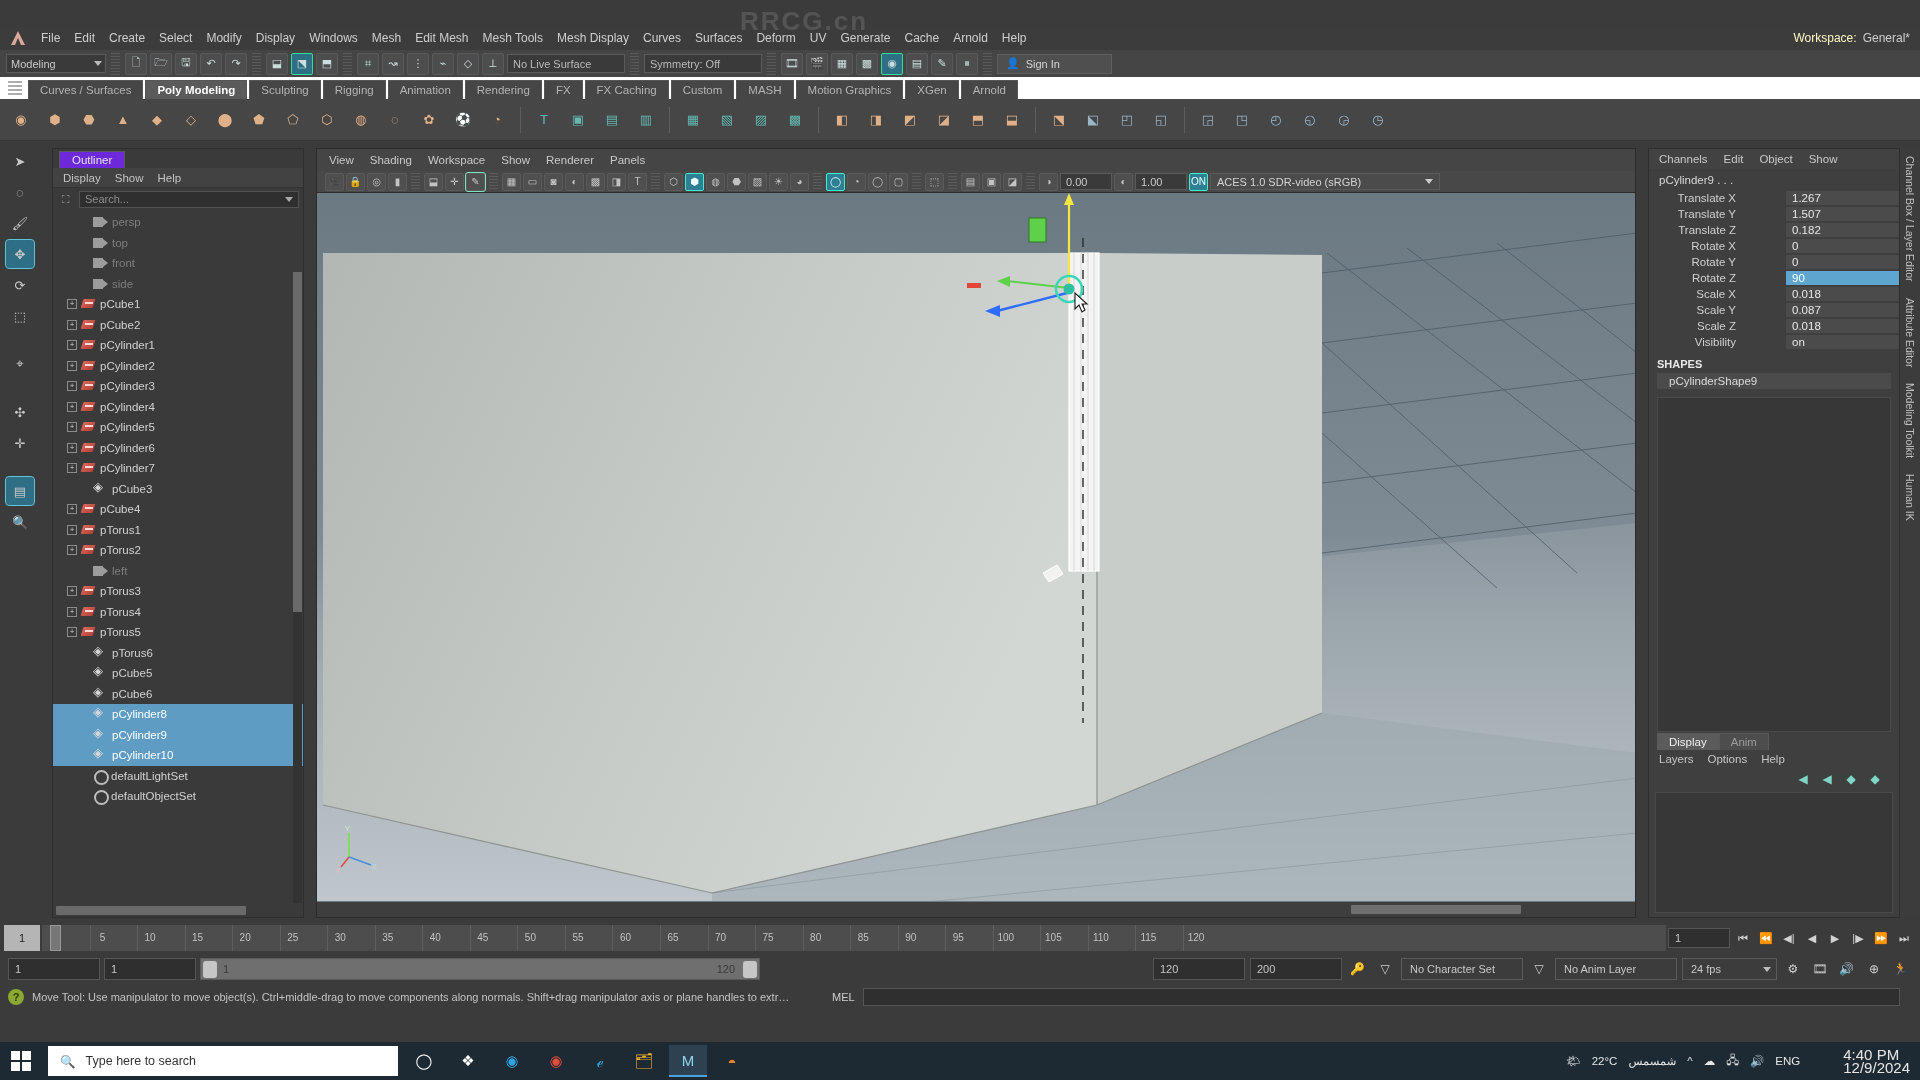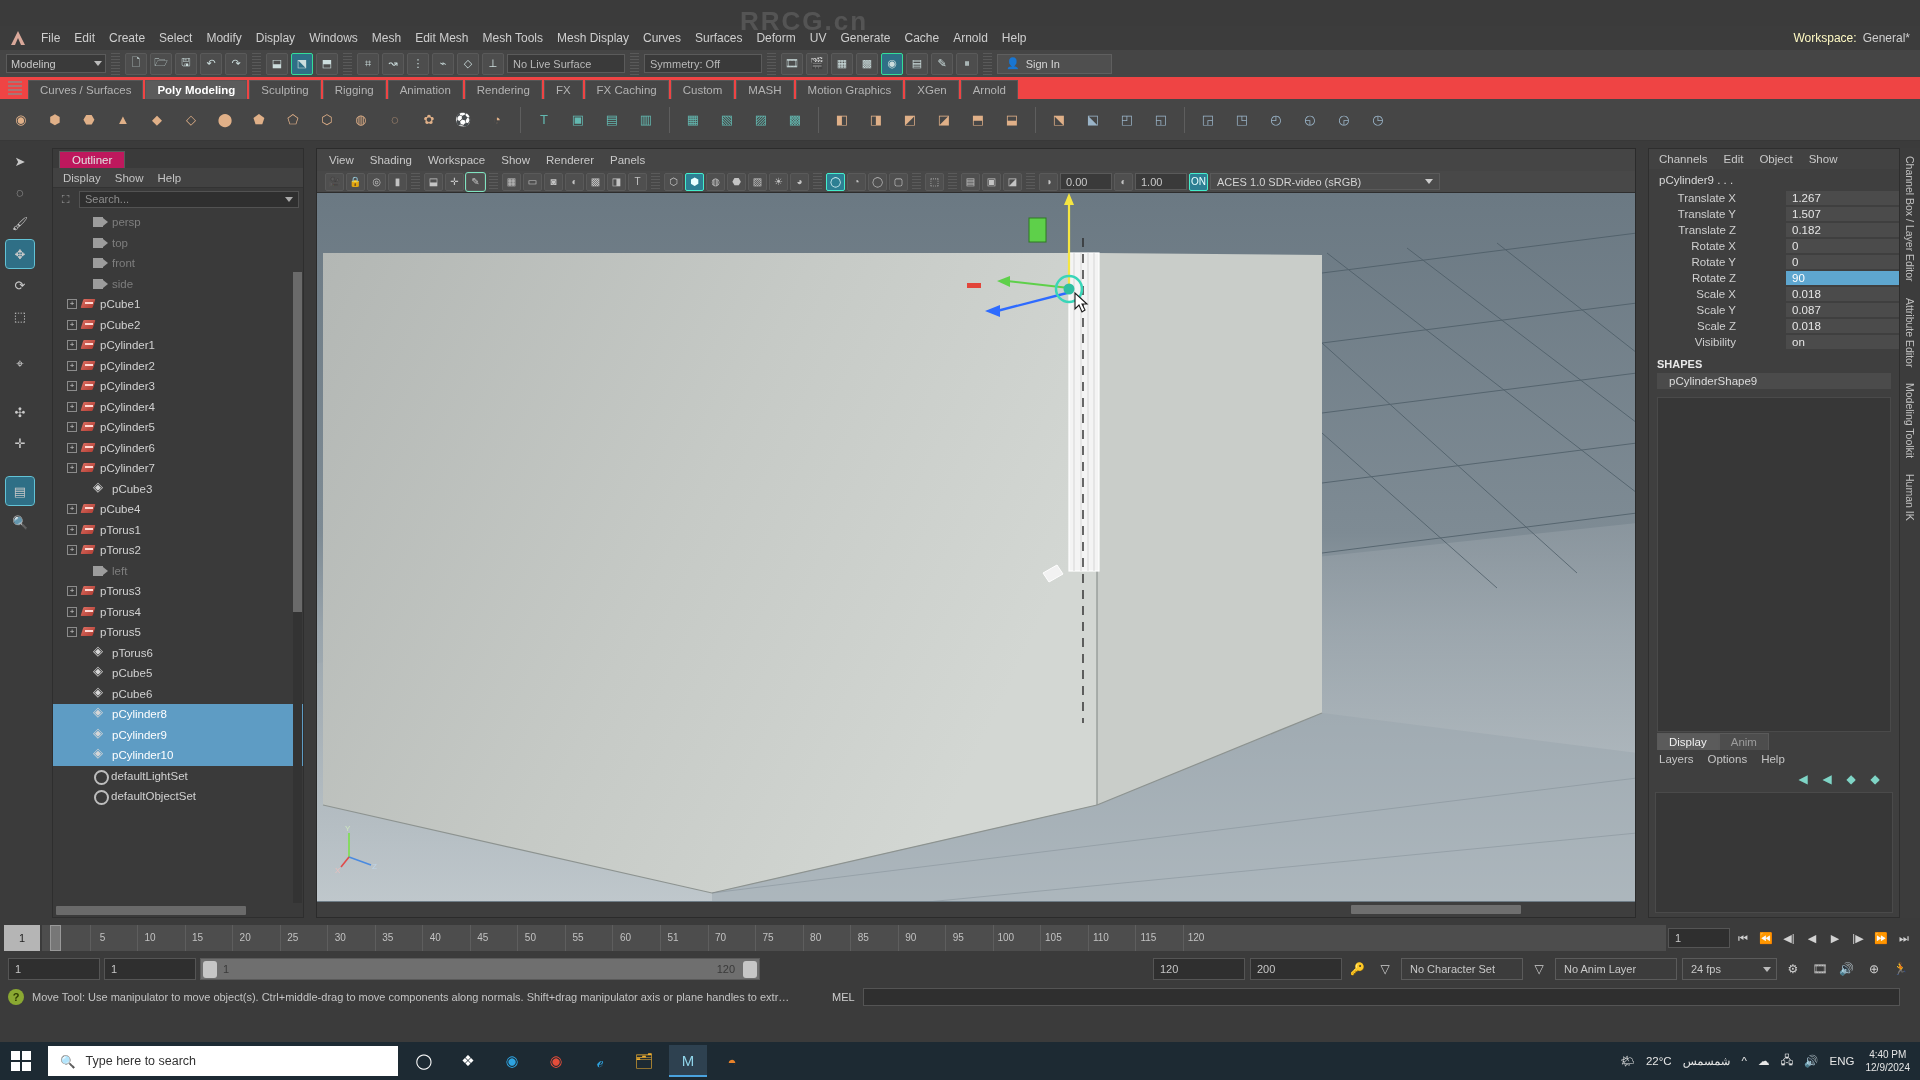--- a/index.html
+++ b/index.html
@@ -43,21 +43,21 @@
   .tbtn { width:22px; height:22px; background:#4d4d4d; border:1px solid #5a5a5a; border-radius:2px;
     display:flex; align-items:center; justify-content:center; color:#cdd; font-size:11px; }
   .tbtn.on { background:#2f6f86; border-color:#3d9; }
   .field-txt { height:19px; background:#3a3a3a; border:1px solid #5b5b5b; color:#b9b9b9;
     font-size:11px; display:flex; align-items:center; padding:0 5px; }
   .signin { height:20px; background:#4f4f4f; border:1px solid #5f5f5f; color:#d5d5d5;
     font-size:11px; display:flex; align-items:center; gap:6px; padding:0 8px; min-width:115px; }
 
   
   .shelftabs { position:absolute; left:0; top:77px; width:1920px; height:22px;
-    background:#ef4444; display:flex; align-items:flex-end; padding-left:6px; }
+    background:#ffffff; display:flex; align-items:flex-end; padding-left:6px; }
   .shelf-grip { width:14px; height:16px; margin:0 6px 2px 2px; background:
     repeating-linear-gradient(to bottom,#8a8a8a 0 2px,transparent 2px 4px); opacity:.7; }
   .stab { font-size:11.5px; color:#b3b3b3; padding:3px 11px; background:#464646;
     border:1px solid #565656; border-bottom:none; margin-right:2px; white-space:nowrap; }
   .stab.active { background:#5b5b5b; color:#fff; font-weight:bold; }
 
   
   .shelf { position:absolute; left:0; top:99px; width:1920px; height:42px;
     background:#464646; display:flex; align-items:center; padding-left:6px; gap:4px;
     border-bottom:1px solid #383838; }
@@ -75,21 +75,21 @@
   .tool.active { background:#2f6f86; outline:1px solid #62c3d6; }
   .tool-gap { height:14px; }
   .maya-badge { width:28px; height:28px; margin-top:auto; margin-bottom:40px;
     background:#2a7fa8; border-radius:4px; color:#fff; font-size:12px; font-weight:bold;
     display:flex; align-items:center; justify-content:center; }
 
   
   .outliner { position:absolute; left:52px; top:148px; width:252px; height:770px;
     background:#3a3a3a; border:1px solid #2e2e2e; display:flex; flex-direction:column; }
   .out-tabrow { height:19px; display:flex; align-items:flex-end; padding-left:6px; background:#3a3a3a; }
-  .out-tab { font-size:11.5px; color:#e2e2e2; background:#be185d; padding:2px 12px;
+  .out-tab { font-size:11.5px; color:#e2e2e2; background:#6d28d9; padding:2px 12px;
     border:1px solid #5a5a5a; border-bottom:none; }
   .out-menurow { height:20px; display:flex; align-items:center; gap:14px; padding-left:10px;
     background:#424242; border-bottom:1px solid #333; }
   .out-menurow span { font-size:11.5px; color:#c4c4c4; }
   .out-searchrow { height:22px; display:flex; align-items:center; gap:5px; padding:0 4px;
     background:#3a3a3a; }
   .out-sico { width:17px; height:16px; color:#9a9a9a; font-size:11px; display:flex;
     align-items:center; justify-content:center; }
   .out-search { flex:1; height:17px; background:#2f2f2f; border:1px solid #525252;
     color:#8d8d8d; font-size:11px; padding:0 5px; display:flex; align-items:center; }
@@ -239,21 +239,21 @@
     display:flex; align-items:center; justify-content:center; }
   .tb-search { position:absolute; left:48px; top:4px; width:350px; height:30px; background:#fff;
     display:flex; align-items:center; gap:10px; padding-left:12px; }
   .tb-search span { font-size:12.5px; color:#333; }
   .tb-apps { position:absolute; left:405px; top:3px; display:flex; align-items:center; gap:6px; }
   .tapp { width:38px; height:32px; display:flex; align-items:center; justify-content:center;
     font-size:15px; }
   .tapp.active { background:#2e4150; border-bottom:2px solid #4aa3df; }
   .tb-tray { position:absolute; right:10px; top:0; height:38px; display:flex; align-items:center;
     gap:11px; color:#e6e6e6; font-size:11.5px; }
-  .tray-clock { text-align:center; line-height:13px; font-size:10px; }
+  .tray-clock { text-align:left; line-height:13px; font-size:15px;margin-left:32px; }
 
   
   .wm { position:absolute; color:rgba(255,255,255,.13); font-weight:bold; pointer-events:none;
     font-size:26px; letter-spacing:2px; }
   .wm-center { position:absolute; left:830px; top:975px; display:flex; align-items:center; gap:10px;
     pointer-events:none; }
   .wm-logo { width:56px; height:56px; border-radius:50%; border:6px solid #29a8e0; }
   .wm-text { color:#ffffff; font-size:30px; font-weight:bold; line-height:28px; }
   .wm-sub { color:#ffffff; font-size:14px; }
 </style>
@@ -862,21 +862,21 @@
         <div class="ts-num" style="left: 393.328px;">40</div>
         <div class="ts-tick" style="left: 427.869px;"></div>
         <div class="ts-num" style="left: 440.869px;">45</div>
         <div class="ts-tick" style="left: 475.41px;"></div>
         <div class="ts-num" style="left: 488.41px;">50</div>
         <div class="ts-tick" style="left: 522.951px;"></div>
         <div class="ts-num" style="left: 535.951px;">55</div>
         <div class="ts-tick" style="left: 570.492px;"></div>
         <div class="ts-num" style="left: 583.492px;">60</div>
         <div class="ts-tick" style="left: 618.033px;"></div>
-        <div class="ts-num" style="left: 631.033px;">51</div>
+        <div class="ts-num" style="left: 631.033px;">65</div>
         <div class="ts-tick" style="left: 665.574px;"></div>
         <div class="ts-num" style="left: 678.574px;">70</div>
         <div class="ts-tick" style="left: 713.115px;"></div>
         <div class="ts-num" style="left: 726.115px;">75</div>
         <div class="ts-tick" style="left: 760.656px;"></div>
         <div class="ts-num" style="left: 773.656px;">80</div>
         <div class="ts-tick" style="left: 808.197px;"></div>
         <div class="ts-num" style="left: 821.197px;">85</div>
         <div class="ts-tick" style="left: 855.738px;"></div>
         <div class="ts-num" style="left: 868.738px;">90</div>

